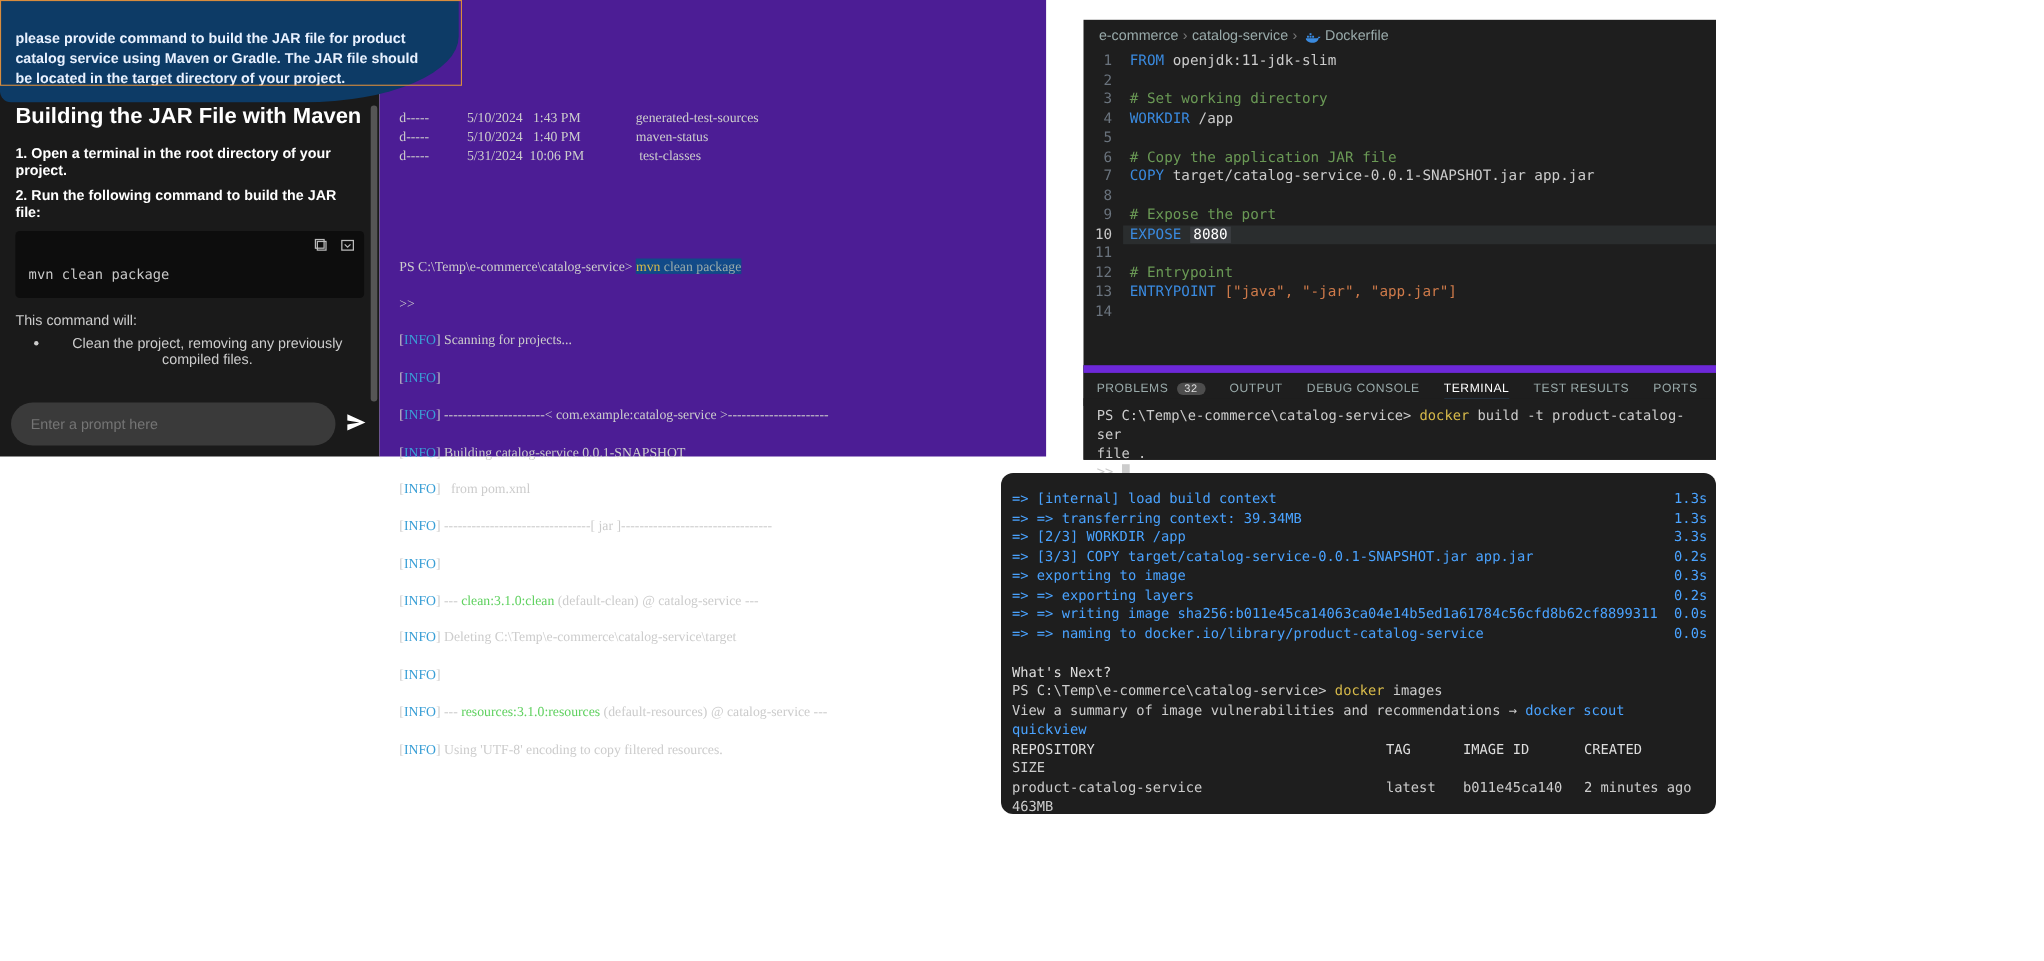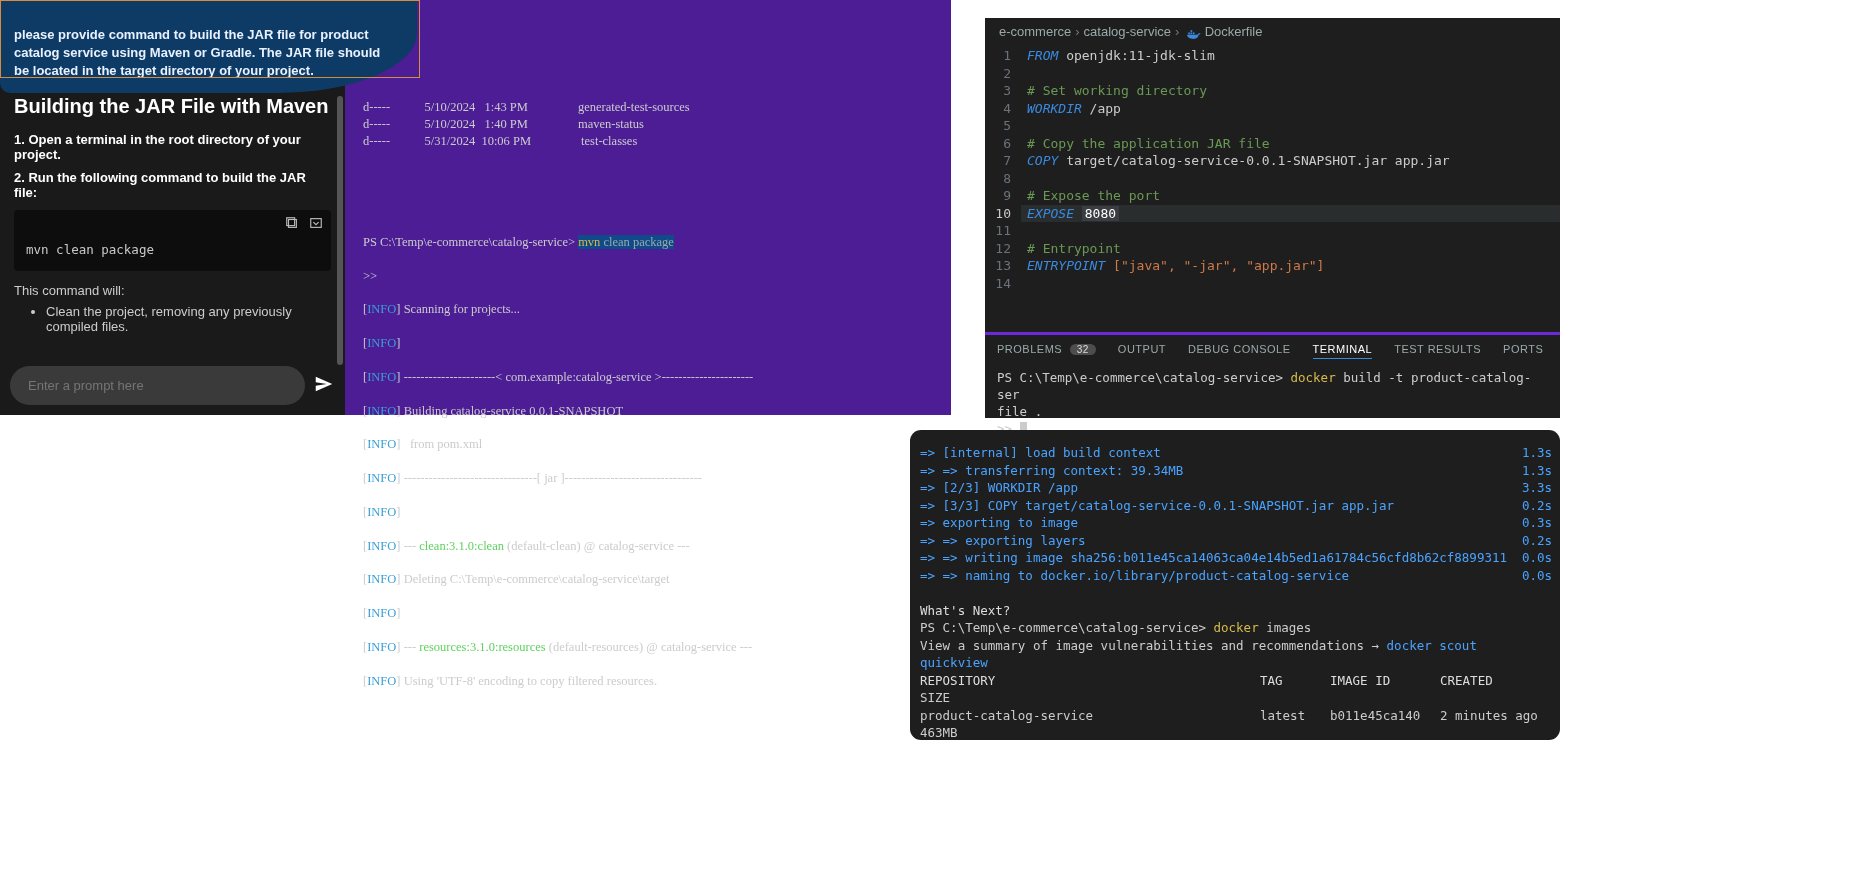--- a/index.html
+++ b/index.html
@@ -69,21 +69,21 @@
   padding: 6px 12px 14px 12px;
   color: #c8c8c8;
   font-family: Consolas, monospace;
   font-size: 12.5px;
 }
 .chat-desc {
   margin-top: 12px;
   font-size: 13px; color: #ccc;
 }
 .chat-desc ul { margin: 6px 0 0 32px; }
-.chat-desc li { margin-bottom: 14px; }
+.chat-desc li { margin-bottom: 14px; text-align: center; }
 .prompt-row {
   position: absolute;
   left: 10px; bottom: 10px; right: 10px;
   display: flex; align-items: center; gap: 8px;
 }
 .prompt-input {
   flex: 1;
   background: #3a3a3a;
   border: none;
   border-radius: 100px;
@@ -149,36 +149,36 @@
 .gutter {
   width: 36px; text-align: right;
   color: #6a737d; padding-right: 10px;
   line-height: 1.35;
 }
 .gutter div { height: 17.5px; }
 .gutter .hl { color: #c8c8c8; }
 .code-lines { flex: 1; line-height: 1.35; }
 .code-lines > div { height: 17.5px; padding-left: 6px; }
 .code-lines .hl { background: #2a2d2e; }
-.tok-kw { color: #3a8adf; font-style: italic; }
+.tok-kw { color: #3a8adf; }
 .tok-str { color: #ce7a4a; }
 .tok-cmt { color: #6a9955; }
 .tok-num { background: #3a3d41; padding: 0 3px; color: #ffffff; }
 
 
 .tabs-row {
   position: absolute;
   left: 985px; top: 332px;
   width: 575px;
   background: #1e1e1e;
   padding: 8px 12px 6px 12px;
   display: flex; gap: 22px;
   font-size: 11px;
   color: #9aa;
-  border-top: 3px solid #6d28d9;
+  border-top: 7px solid #6d28d9;
 }
 .tabs-row .tab { cursor: pointer; letter-spacing: .5px; }
 .tabs-row .tab.active { color: #fff; border-bottom: 1px solid #3a8adf; padding-bottom: 3px; }
 .tabs-row .badge {
   background: #4d4d4d; color: #ddd;
   border-radius: 10px; padding: 0 7px;
   font-size: 10px; margin-left: 4px;
 }
 
 

